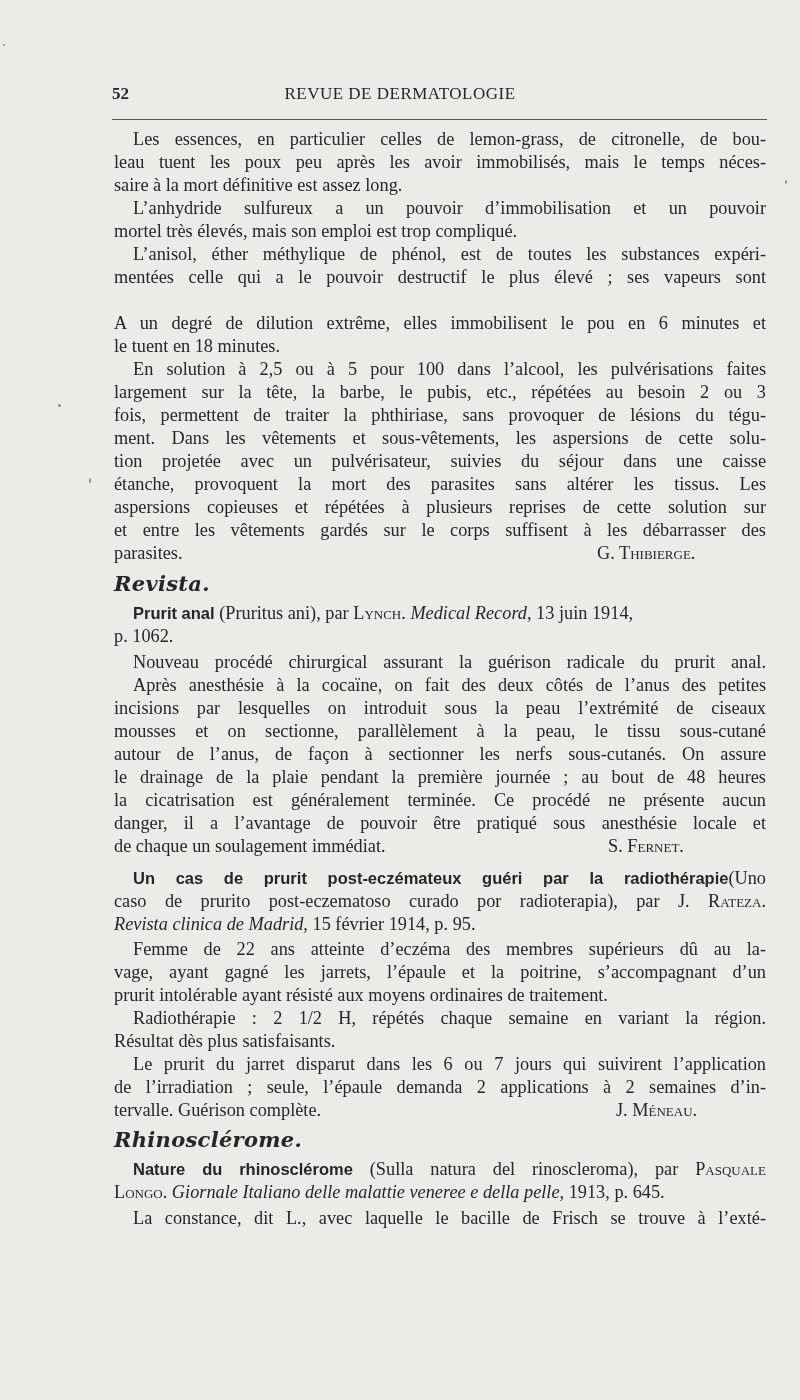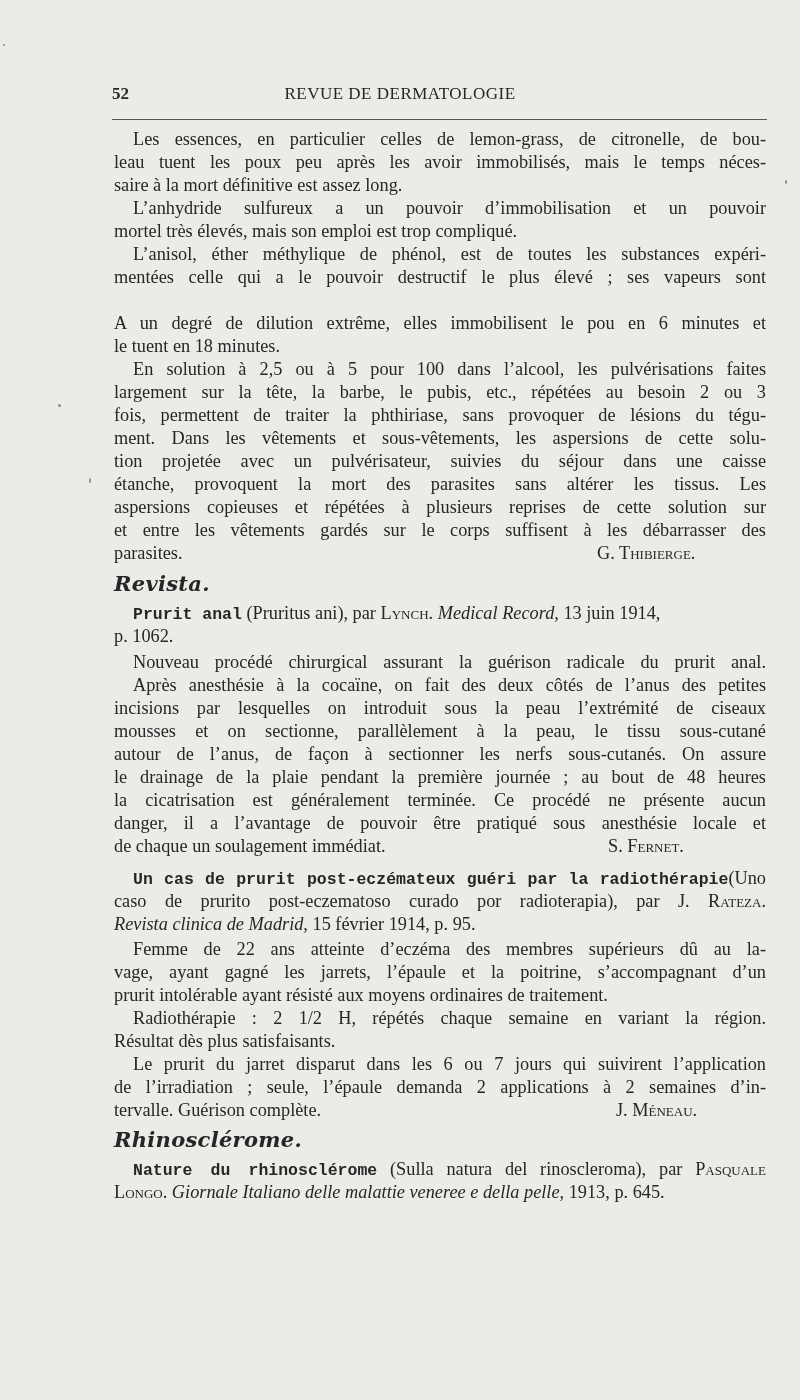--- a/index.html
+++ b/index.html
@@ -16,21 +16,21 @@
   .hdr-rule { position: absolute; left: 112px; width: 655px; top: 119px; height: 0; border-top: 1.3px solid #555; }
   .ln {
     position: absolute; left: 114px; width: 652px;
     font-size: 18.3px; line-height: 22px; white-space: nowrap;
     text-align: justify; text-align-last: justify;
   }
   .ln.last { text-align-last: left; }
   .ind { padding-left: 19px; box-sizing: border-box; }
   .sig { position: absolute; font-size: 18.3px; line-height: 22px; white-space: nowrap; }
   .sc { font-variant: small-caps; }
-  .b { font-weight: bold; font-family: Liberation Mono, monospace; font-size: 16.5px; }
+  .b { font-weight: bold; font-family: Liberation Sans, sans-serif; font-size: 16.5px; }
   .i { font-style: italic; }
   .sect {
     position: absolute; left: 114px;
     font-family: "DejaVu Serif", serif; font-style: italic; font-weight: bold;
     font-size: 21px; line-height: 26px; letter-spacing: 0.3px;
   }
   .speck { position: absolute; width: 3px; height: 3px; border-radius: 50%; background: #8a8a88; }
 </style>
 </head>
 <body>
@@ -94,18 +94,19 @@
   <div class="ln ind" style="top:1053px">Le prurit du jarret disparut dans les 6 ou 7 jours qui suivirent l’application</div>
   <div class="ln" style="top:1076px">de l’irradiation ; seule, l’épaule demanda 2 applications à 2 semaines d’in-</div>
   <div class="ln last" style="top:1099px">tervalle. Guérison complète.</div>
   <div class="sig sc" style="top:1099px; left:616px">J. Méneau.</div>
 
   <div class="sect" style="top:1127px">Rhinosclérome.</div>
 
   <div class="ln ind" style="top:1158px"><span class="b">Nature du rhinosclérome</span><span> (Sulla natura del rinoscleroma), par </span><span class="sc">Pasquale</span></div>
   <div class="ln last" style="top:1181px"><span class="sc">Longo.</span><span class="i"> Giornale Italiano delle malattie veneree e della pelle,</span><span> 1913, p. 645.</span></div>
 
+  <div class="ln ind" style="top:1207px">La constance, dit L., avec laquelle le bacille de Frisch se trouve à l’exté-</div>
 
   <div class="speck" style="left:58px; top:404px"></div>
   <div class="speck" style="left:89px; top:478px; width:2px; height:5px"></div>
   <div class="speck" style="left:785px; top:180px; width:2px; height:4px"></div>
   <div class="speck" style="left:3px; top:44px; width:2px; height:2px"></div>
 </div>
 
 </body></html>

